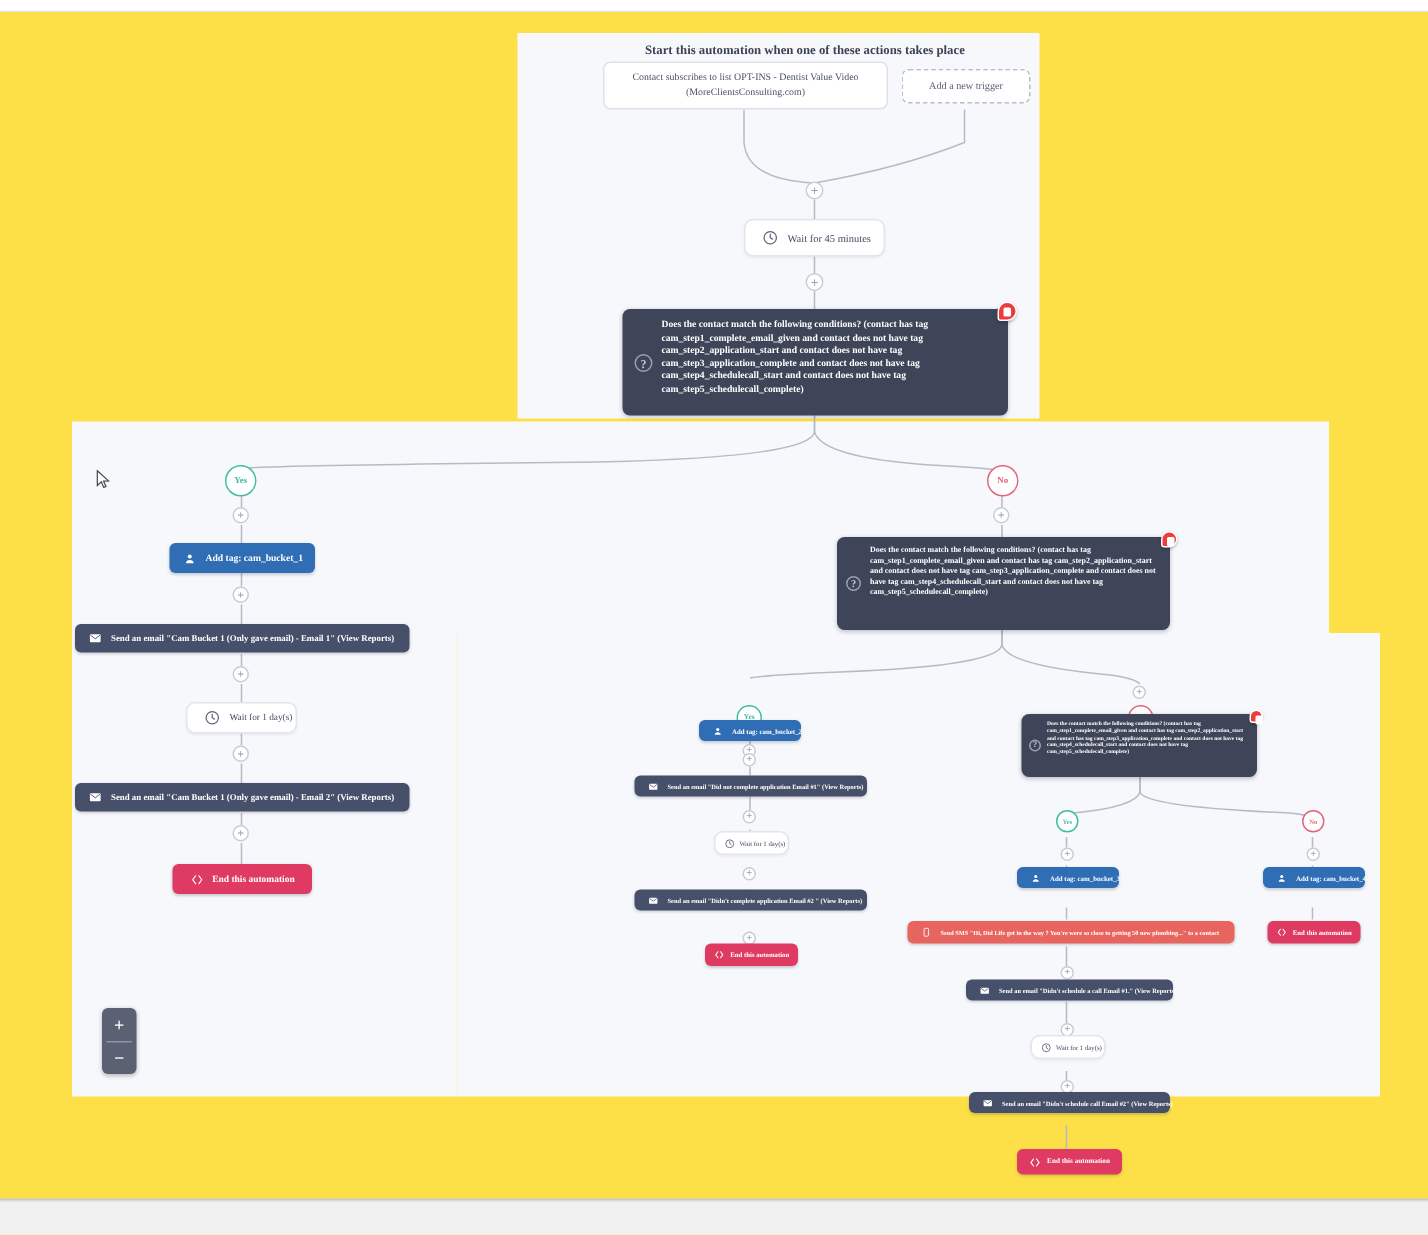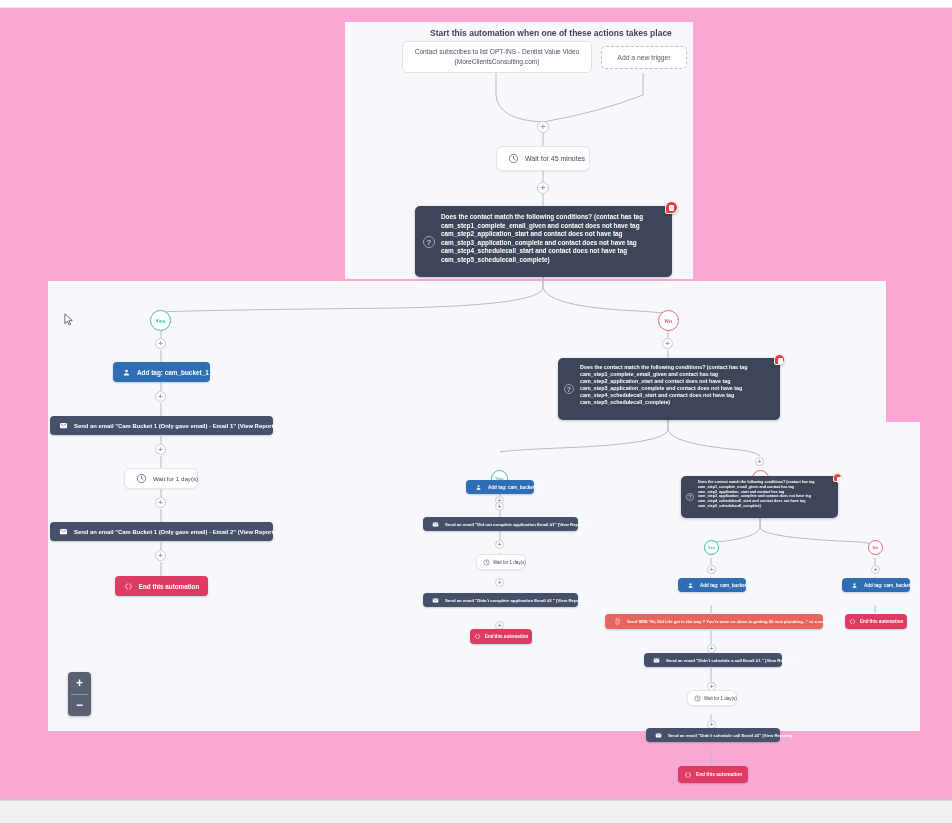--- a/index.html
+++ b/index.html
@@ -2,21 +2,21 @@
 <html><head>
 <meta charset="utf-8">
 <style>
   * { box-sizing: border-box; margin: 0; padding: 0; }
   html, body {
     width: 952px; height: 823px;
     background: #ffffff;
     font-family: "Liberation Sans", sans-serif;
     overflow: hidden;
   }
-  #canvas { position: relative; width: 952px; height: 823px; background: #f9a8d4; }
+  #canvas { position: relative; width: 952px; height: 823px; background: #fde047; font-family: Liberation Serif, serif; }
 
   .topbar { position:absolute; left:0; top:0; width:952px; height:8px; background:#fff; border-bottom:1px solid #e8e8ea; }
   .bottombar { position:absolute; left:0; bottom:0; width:952px; height:23px; background:#f0f0f1; border-top:1px solid #d8d8da; }
   .bottombar-line { position:absolute; left:0; bottom:23px; width:952px; height:1px; background:#c9c9cc; }
 
   
   .panel { position:absolute; background:#f7f8fc; }
   .panel.p1 { left:345px; top:22px; width:348px; height:257px; }
   .panel.p2 { left:48px; top:281px; width:838px; height:141px; }
   .panel.p3 { left:305px; top:422px; width:615px; height:309px; }

